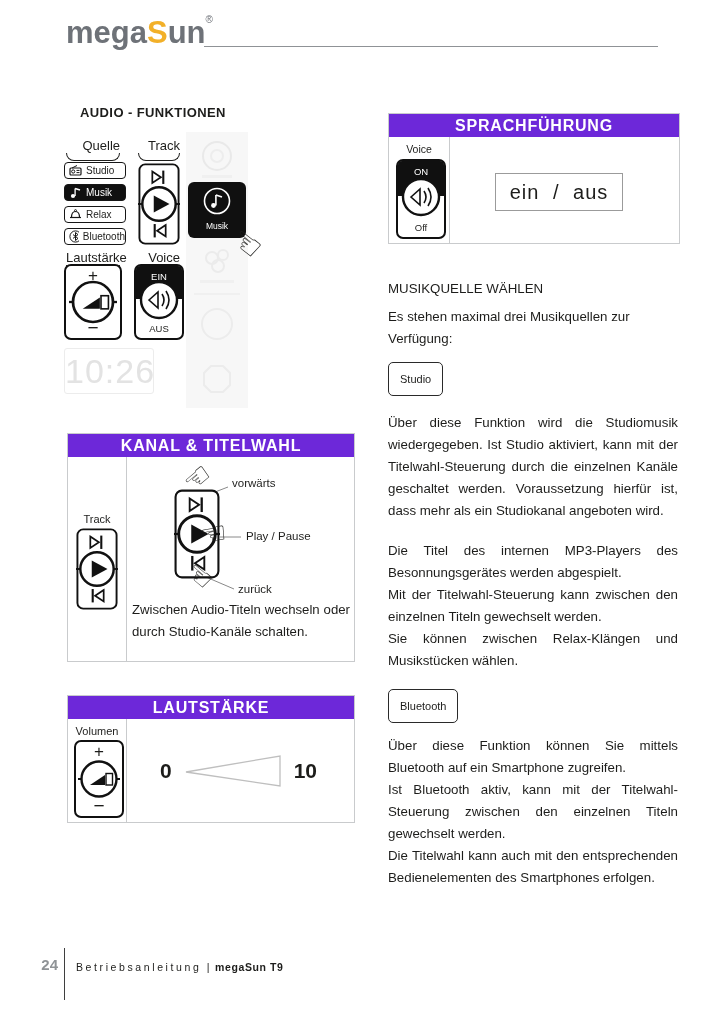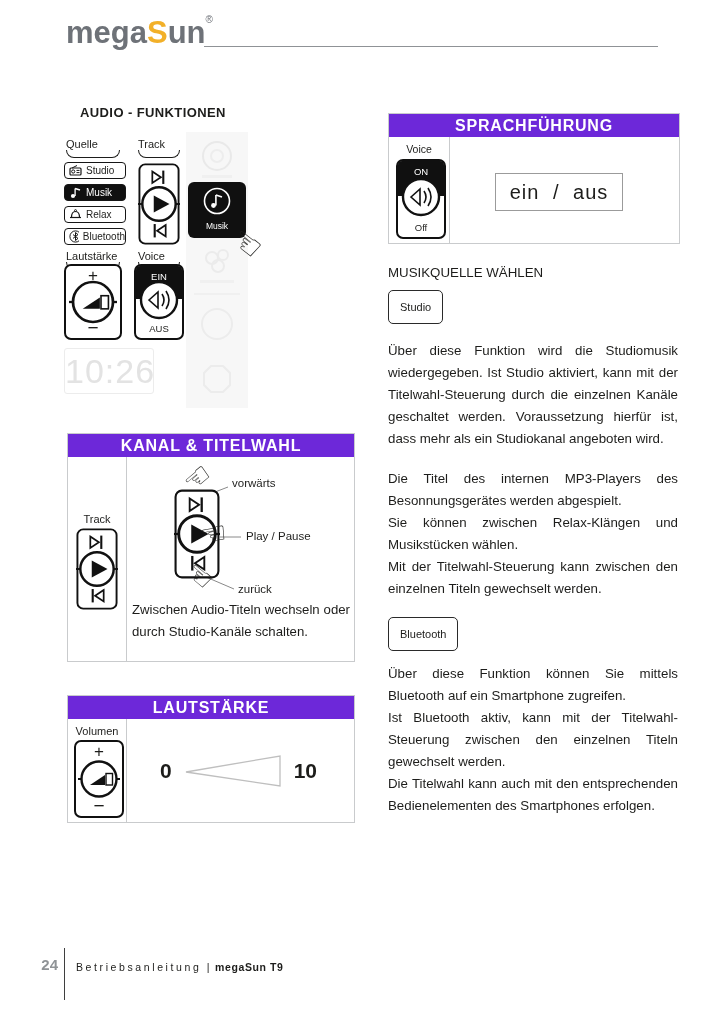--- a/index.html
+++ b/index.html
@@ -23,21 +23,21 @@
   .h-audio{position:absolute;left:80px;top:105px;font-size:13px;font-weight:bold;letter-spacing:.4px;}
 
   
   .panel{position:absolute;left:62px;top:138px;width:250px;height:300px;}
   .strip{position:absolute;left:124px;top:-6px;width:62px;height:276px;background:#f7f7f7;}
   .strip-btn{position:absolute;left:2px;top:50px;width:58px;height:56px;background:#101010;border-radius:6px;
              text-align:center;}
   .strip-btn .lbl{color:#fff;font-size:8.5px;margin-top:1px;}
   .hand{position:absolute;font-family:"DejaVu Sans",sans-serif;color:#1d1d1b;line-height:1;}
 
-  .tab{position:absolute;text-align:left;font-size:11px;color:#1d1d1b;}
+  .tab{position:absolute;text-align:right;font-size:13px;color:#1d1d1b;}
   .tab .br{display:block;height:7px;border:1.3px solid #1d1d1b;border-top:none;
            border-radius:0 0 8px 8px;margin-top:0px;}
 
   .src-btn{position:absolute;left:2px;width:56px;height:15px;border:1.6px solid #161616;border-radius:4px;
            background:#fff;display:flex;align-items:center;gap:4px;padding-left:4px;font-size:10px;}
   .src-btn.active{background:#101010;color:#fff;}
 
   .ctl-svg{display:block;}
 
   .volctl{position:relative;border:2px solid #101010;border-radius:7px;background:#fff;}
@@ -73,21 +73,21 @@
   
   .sprach{left:388px;top:113px;width:290px;}
   .sprach .gbox-body{height:106px;}
   .sprach .cell-l{width:60px;}
   .voice-lbl{position:absolute;left:0;top:6px;width:60px;text-align:center;font-size:10.5px;}
   .einaus{position:absolute;left:106px;top:36px;width:126px;height:36px;border:1px solid #9b9b9b;
           font-size:20px;text-align:center;line-height:36px;letter-spacing:1px;word-spacing:7px;}
 
   
   .rcol{position:absolute;left:388px;top:262px;width:290px;font-size:13.3px;line-height:22px;}
-  .rh{margin:0 0 6px 0;}
+  .rh{margin:16px 0 6px 0;}
   .intro{margin:0 0 12px 0;}
   .pill{display:inline-block;border:1.5px solid #2a2a2a;border-radius:5px;background:#fff;
         padding:5px 11px;font-size:11px;margin-right:8px;}
   .pill-row{margin:0 0 12px 0;}
   .rp{margin:16px 0 18px 0;text-align:justify;}
   .rline{margin:0;text-align:justify;}
   .gap{height:17px;}
 
   
   .pg-num{position:absolute;left:30px;top:956px;width:28px;text-align:right;font-size:15px;font-weight:bold;color:#8f9396;}
@@ -302,25 +302,26 @@
           <path d="M23,14 Q27,20 23,26" fill="none" stroke="#111" stroke-width="1.6"></path>
           <path d="M27,11 Q33,20 27,29" fill="none" stroke="#111" stroke-width="1.6"></path>
         </svg>
       </div>
       <div class="einaus">ein / aus</div>
     </div>
   </div>
 
   <div class="rcol">
     <p class="rh">MUSIKQUELLE WÄHLEN</p>
+    <p class="intro">Es stehen maximal drei Musikquellen zur Verfügung:</p>
     <div class="pill-row"><span class="pill">Studio</span></div>
     <p class="rp">Über diese Funktion wird die Studiomusik wiedergegeben. Ist Studio aktiviert, kann mit der Titelwahl-Steuerung durch die einzelnen Kanäle geschaltet werden. Voraussetzung hierfür ist, dass mehr als ein Studiokanal angeboten wird.</p>
     <div class="rline">Die Titel des internen MP3-Players des Besonnungsgerätes werden abgespielt.</div>
+    <div class="rline">Mit der Titelwahl-Steuerung kann zwischen den einzelnen Titeln gewechselt werden.</div>
     <div class="rline">Sie können zwischen Relax-Klängen und Musikstücken wählen.</div>
-    <div class="rline">Mit der Titelwahl-Steuerung kann zwischen den einzelnen Titeln gewechselt werden.</div>
     <div class="gap"></div>
     <div class="pill-row"><span class="pill">Bluetooth</span></div>
     <div class="rline">Über diese Funktion können Sie mittels Bluetooth auf ein Smartphone zugreifen.</div>
     <div class="rline">Ist Bluetooth aktiv, kann mit der Titelwahl-Steuerung zwischen den einzelnen Titeln gewechselt werden.</div>
     <div class="rline">Die Titelwahl kann auch mit den entsprechenden Bedienelementen des Smartphones erfolgen.</div>
   </div>
 
   <div class="pg-num">24</div>
   <div class="f-line"></div>
   <div class="f-text">

